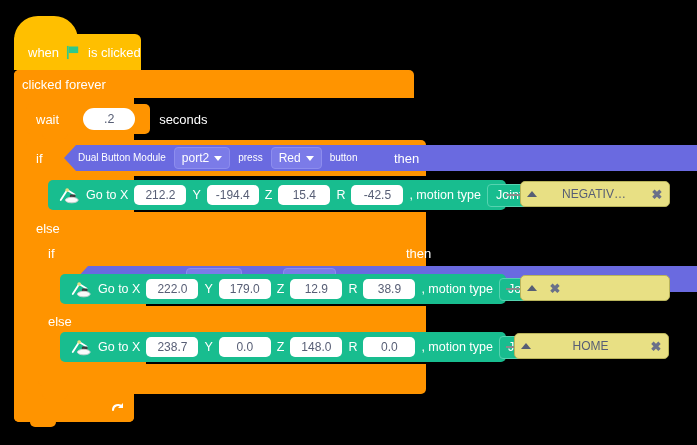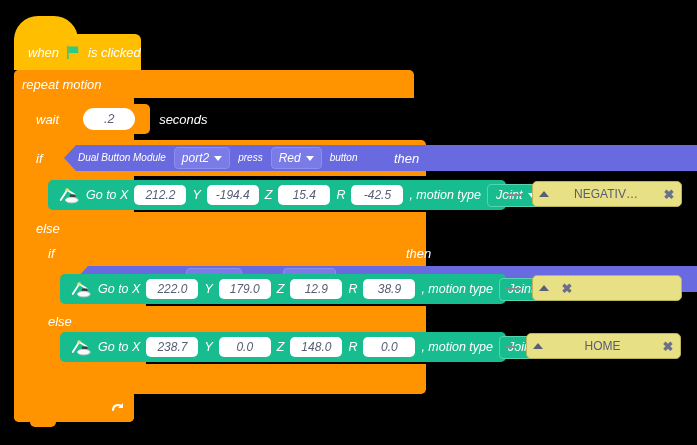--- a/index.html
+++ b/index.html
@@ -2,21 +2,21 @@
 <html><head>
 <meta charset="utf-8">
 <style>
   html,body{margin:0;padding:0;background:#000;}
   body{width:697px;height:445px;overflow:hidden;
        font-family:"Liberation Sans",sans-serif;
        -webkit-font-smoothing:antialiased;}
   #stage{position:relative;width:697px;height:445px;background:#000;}
 
   
-  .blk{position:absolute;box-sizing:border-box;font-style:italic;}
+  .blk{position:absolute;box-sizing:border-box;}
   .lbl{color:#fff;font-size:13px;line-height:1;white-space:nowrap;}
 
   
   .hat{background:#FFBF00;border-radius:6px 6px 0 0;}
   .hat-top{position:absolute;left:0;top:-18px;width:64px;height:24px;
            background:#FFBF00;border-radius:32px 32px 0 0;}
   .hat-row{display:flex;align-items:center;height:100%;padding-left:14px;gap:7px;}
 
   
   .ctrl{background:#FF9400;}
@@ -51,21 +51,21 @@
   
   .ddt{background:#18BD8F;border:1px solid #56d3b0;border-radius:4px;height:21px;
        display:inline-flex;align-items:center;gap:6px;padding:0 8px;
        color:#fff;font-size:12.5px;}
   .caret{width:0;height:0;border-left:4px solid transparent;
          border-right:4px solid transparent;border-top:5px solid #fff;}
 
   
   .cmt{position:absolute;background:#E8E084;border:1px solid #B9B45B;
        border-radius:5px;height:26px;display:flex;align-items:center;
-       box-sizing:border-box;margin-left:12px;}
+       box-sizing:border-box;}
   .cmt-arrow{width:22px;display:flex;align-items:center;justify-content:center;}
   .cmt-arrow i{display:block;width:0;height:0;border-left:5px solid transparent;
                border-right:5px solid transparent;border-bottom:6px solid #575E75;}
   .cmt-text{flex:1;text-align:center;color:#575E75;font-size:12px;
             white-space:nowrap;overflow:hidden;}
   .cmt-x{width:24px;text-align:center;color:#6a7089;font-size:13px;font-weight:bold;}
   .cmt-line{position:absolute;height:2px;background:#8a8a8a;}
 
   
   .looparrow{position:absolute;color:#fff;font-size:15px;}
@@ -74,21 +74,21 @@
   .flag{width:15px;height:15px;display:block;}
   .robo-icon{width:22px;height:17px;display:block;flex:none;}
 </style>
 </head>
 <body>
 
 <div id="stage">
 
   <div class="blk ctrl" style="left:14px;top:70px;width:120px;height:352px;border-radius:5px;"></div>
   <div class="blk ctrl" style="left:14px;top:70px;width:400px;height:28px;border-radius:5px 5px 0 0;"></div>
-  <span class="lbl blk" style="left:22px;top:78px;">repeat motion</span>
+  <span class="lbl blk" style="left:22px;top:78px;">clicked forever</span>
   <div class="blk ctrl" style="left:14px;top:394px;width:120px;height:28px;border-radius:0 0 5px 5px;"></div>
   <div class="notch" style="left:30px;top:422px;"></div>
   <svg class="looparrow" style="left:110px;top:400px;" width="16" height="16" viewBox="0 0 16 16">
      <path d="M3 10 a5 5 0 0 1 9-3" stroke="#fff" stroke-width="2" fill="none" stroke-linecap="round"></path>
      <path d="M13 3 l0 5 -5 0" fill="#fff"></path>
   </svg>
 
   <div class="blk hat" style="left:14px;top:34px;width:127px;height:36px;">
      <div class="hat-top"></div>
      <div class="hat-row">

